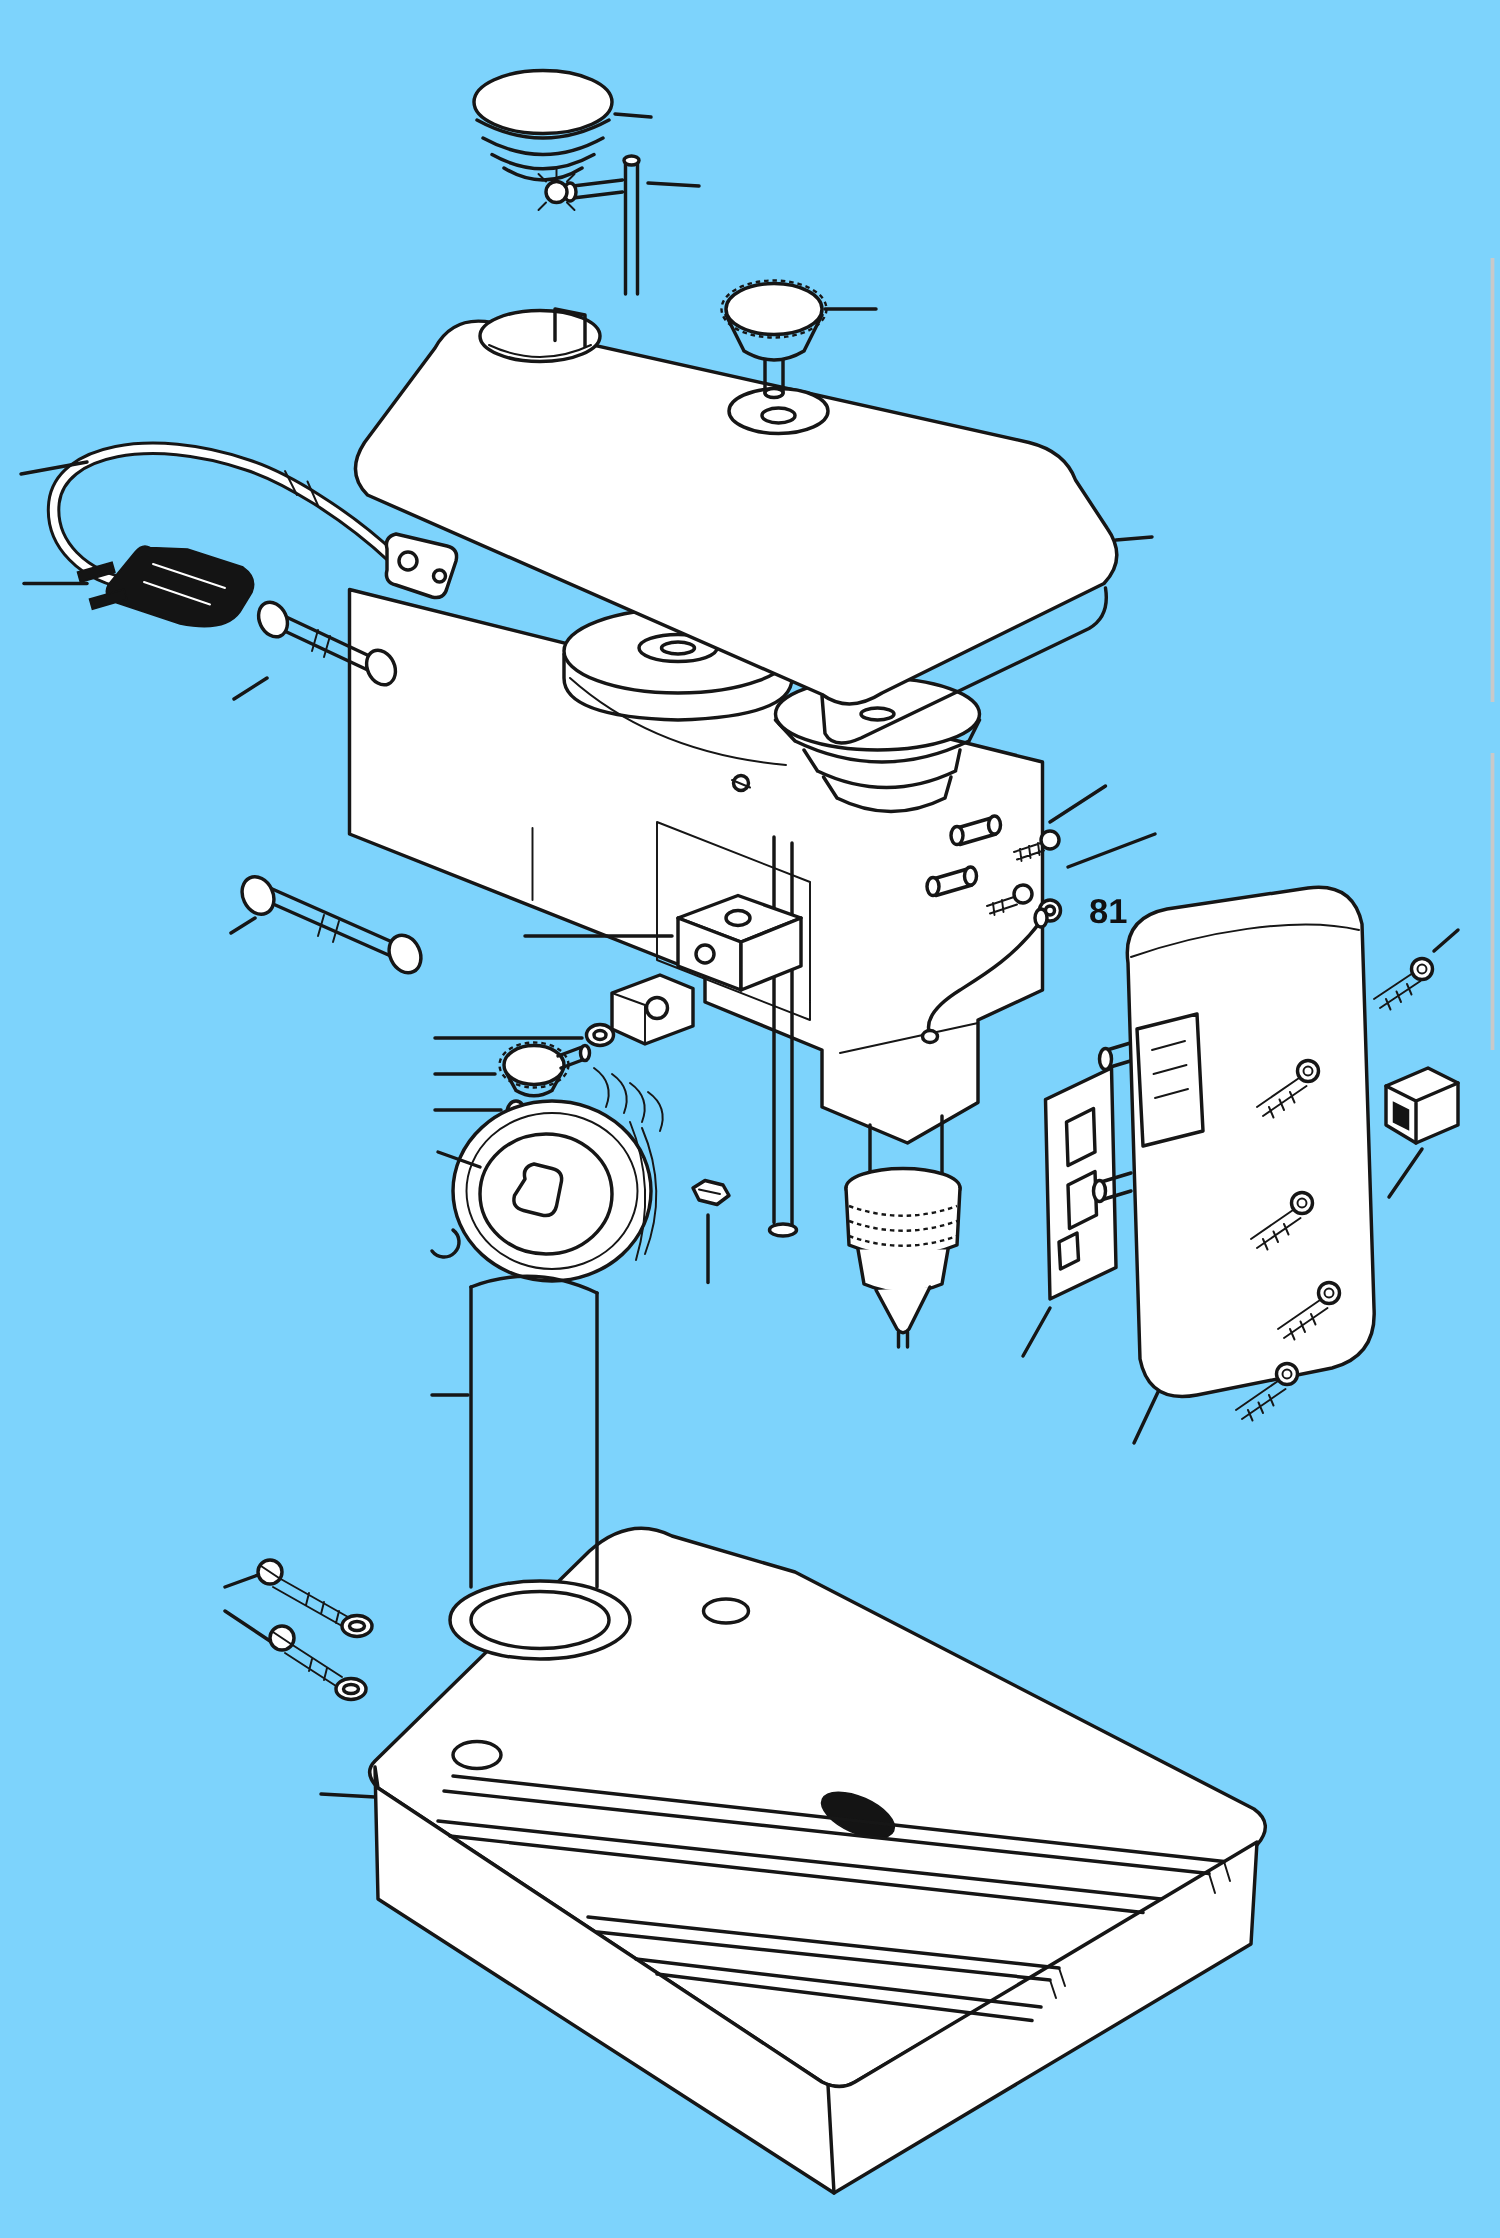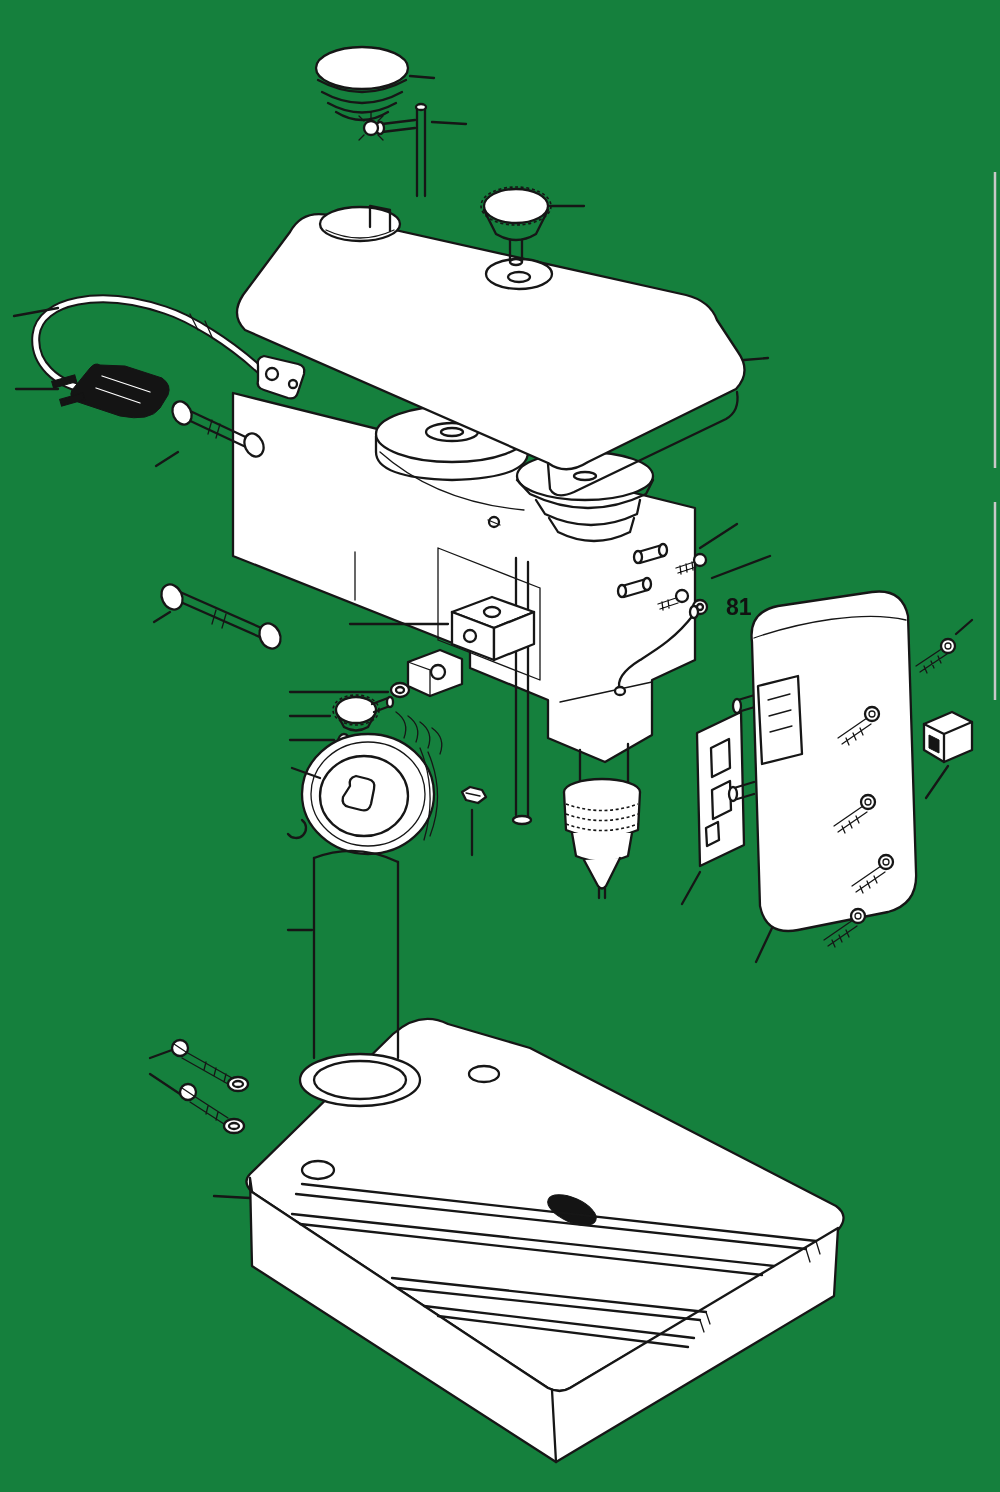--- a/index.html
+++ b/index.html
@@ -1,16 +1,16 @@
 <!DOCTYPE html>
 <html><head>
 <meta charset="utf-8">
 <style>
   html,body{margin:0;padding:0;background:#ffffff;}
-  .page{position:relative;width:1000px;height:1492px;background:#15803d;overflow:hidden;
+  .page{position:relative;width:1000px;height:1492px;background:#7dd3fc;overflow:hidden;
         font-family:"Liberation Sans", sans-serif;}
   svg{position:absolute;left:0;top:0;}
   .ln{fill:none;stroke:#161616;stroke-width:2.3;stroke-linecap:round;stroke-linejoin:round;}
   .fw{fill:#ffffff;stroke:#161616;stroke-width:2.3;stroke-linecap:round;stroke-linejoin:round;}
   .fb{fill:#141414;stroke:#141414;stroke-width:1;}
   .thin{fill:none;stroke:#161616;stroke-width:1.3;stroke-linecap:round;}
   .knurl{fill:none;stroke:#161616;stroke-width:1.6;stroke-dasharray:3 2.6;}
   .artifact{stroke:#c9c9c9;stroke-width:2.5;}
   .calloutText{font-family:"Liberation Sans", sans-serif;font-size:23px;font-weight:bold;fill:#111111;}
 </style>

